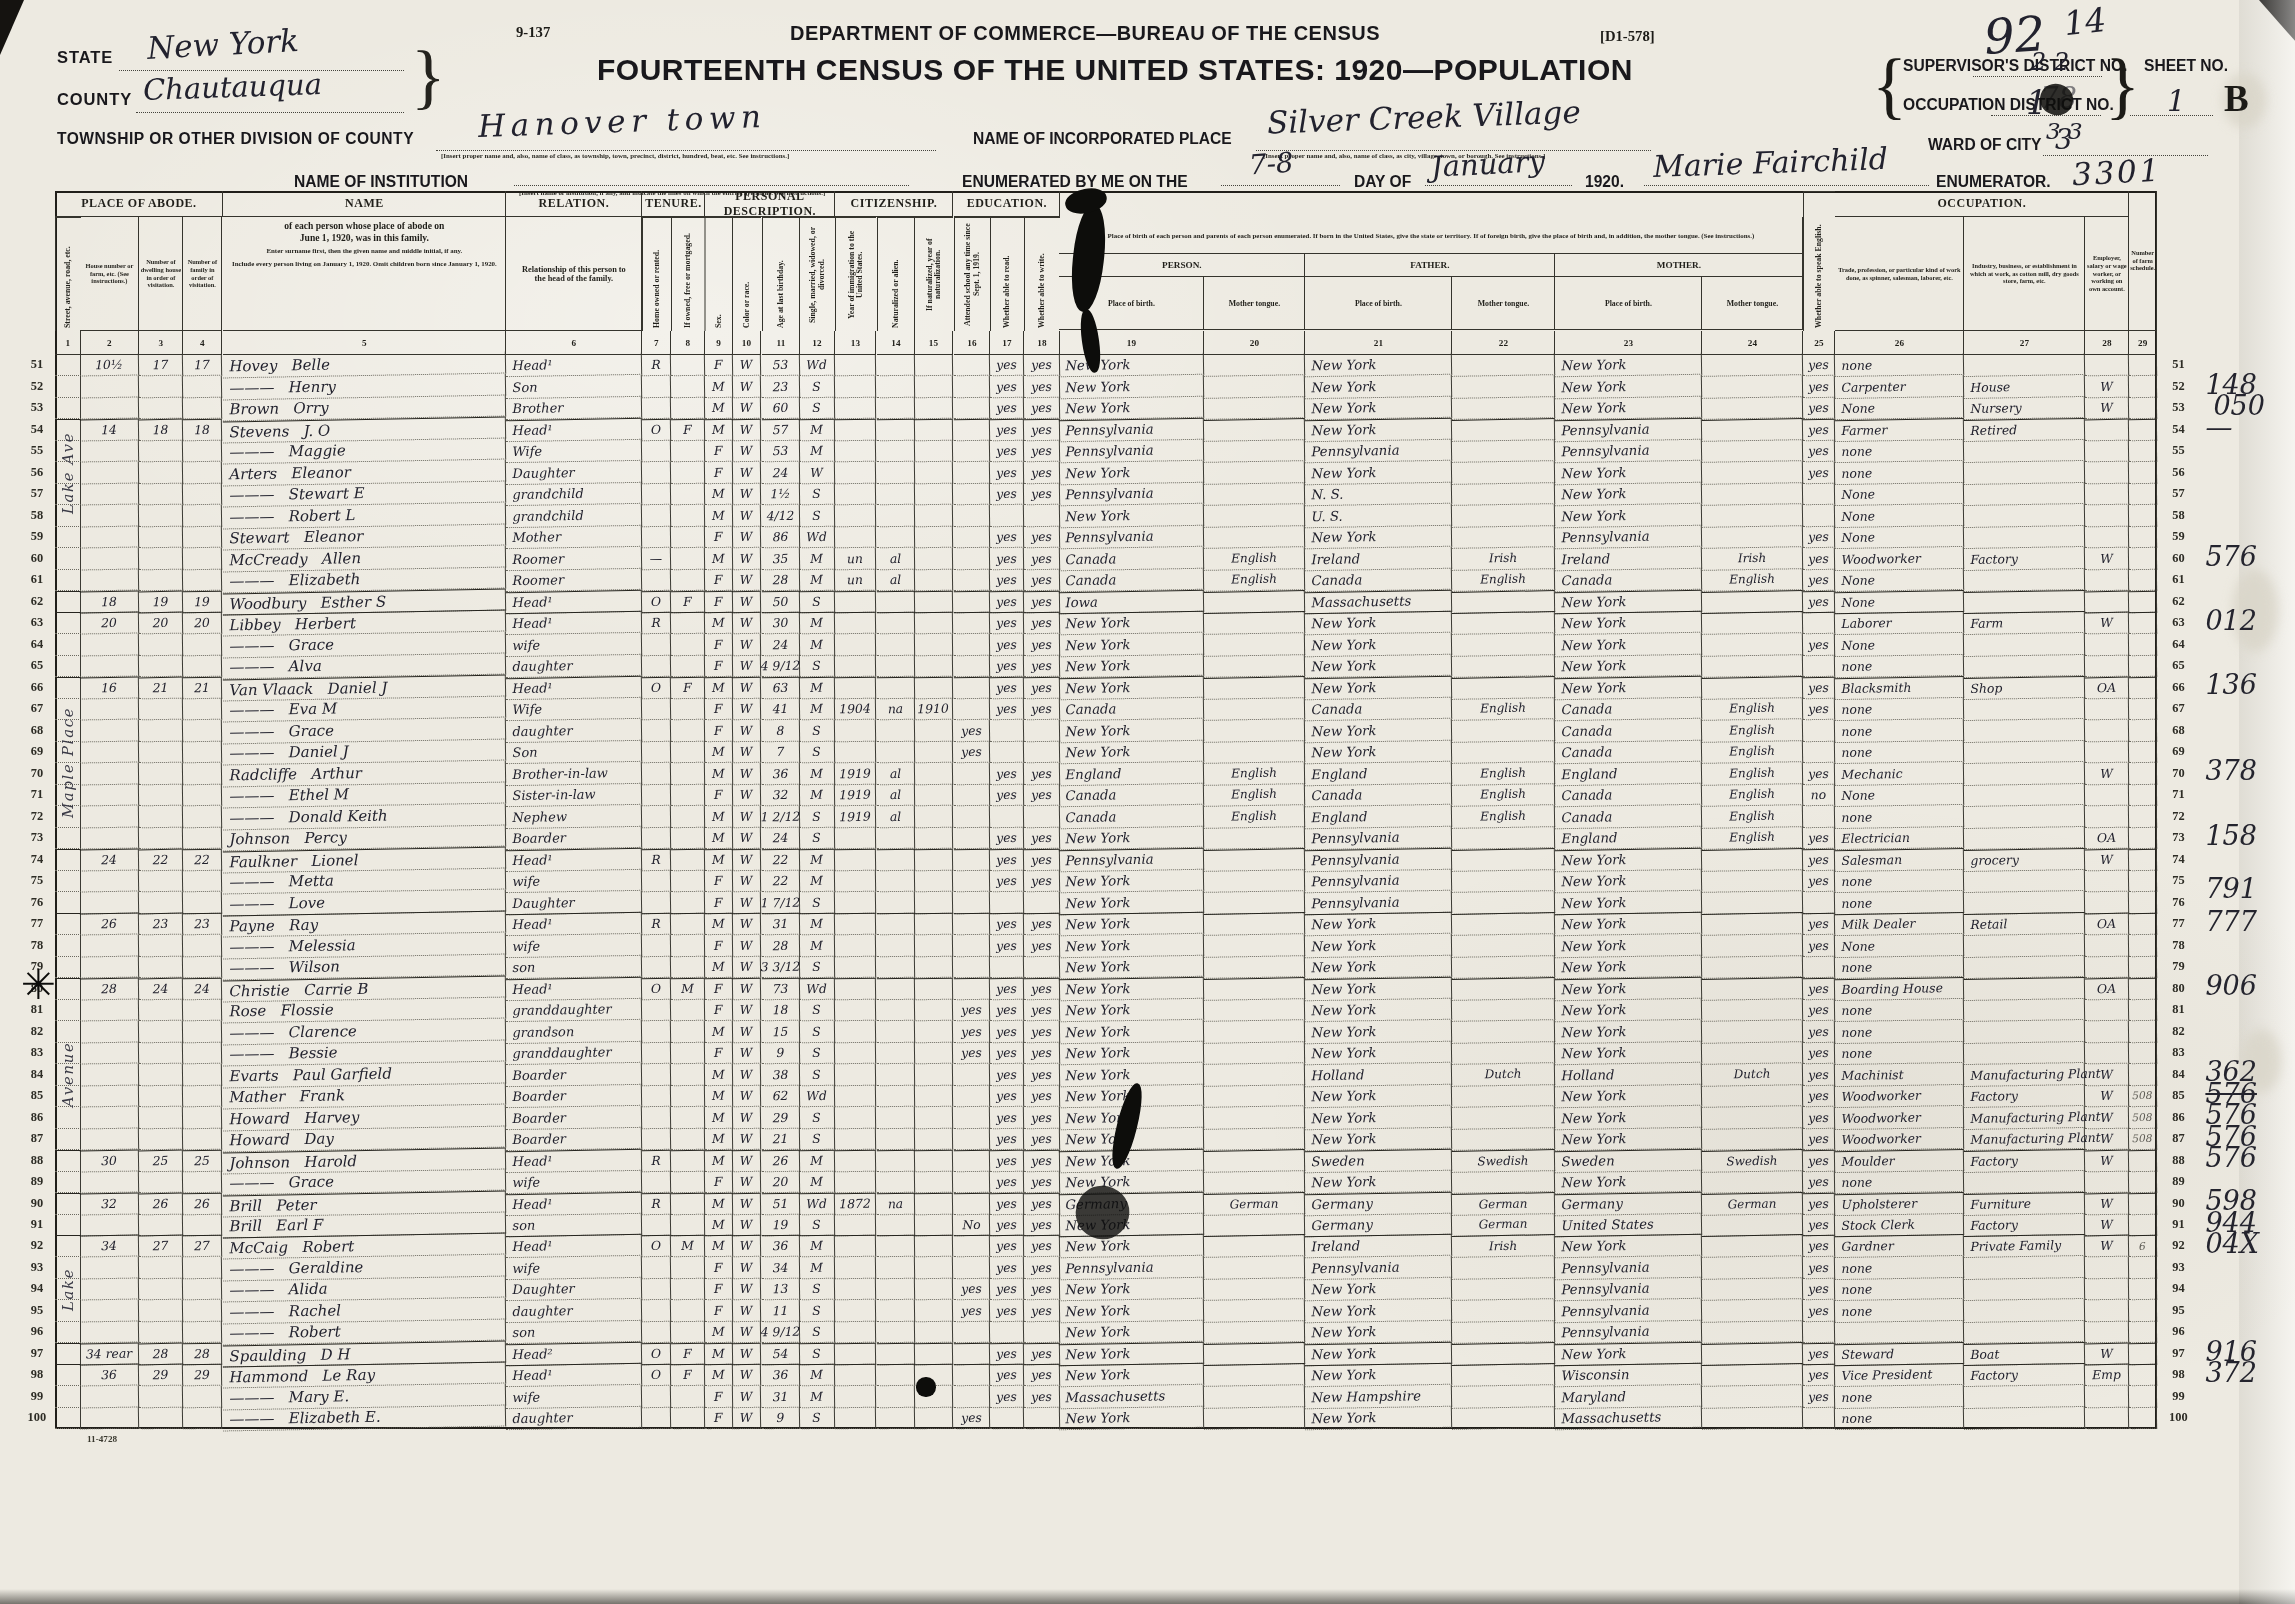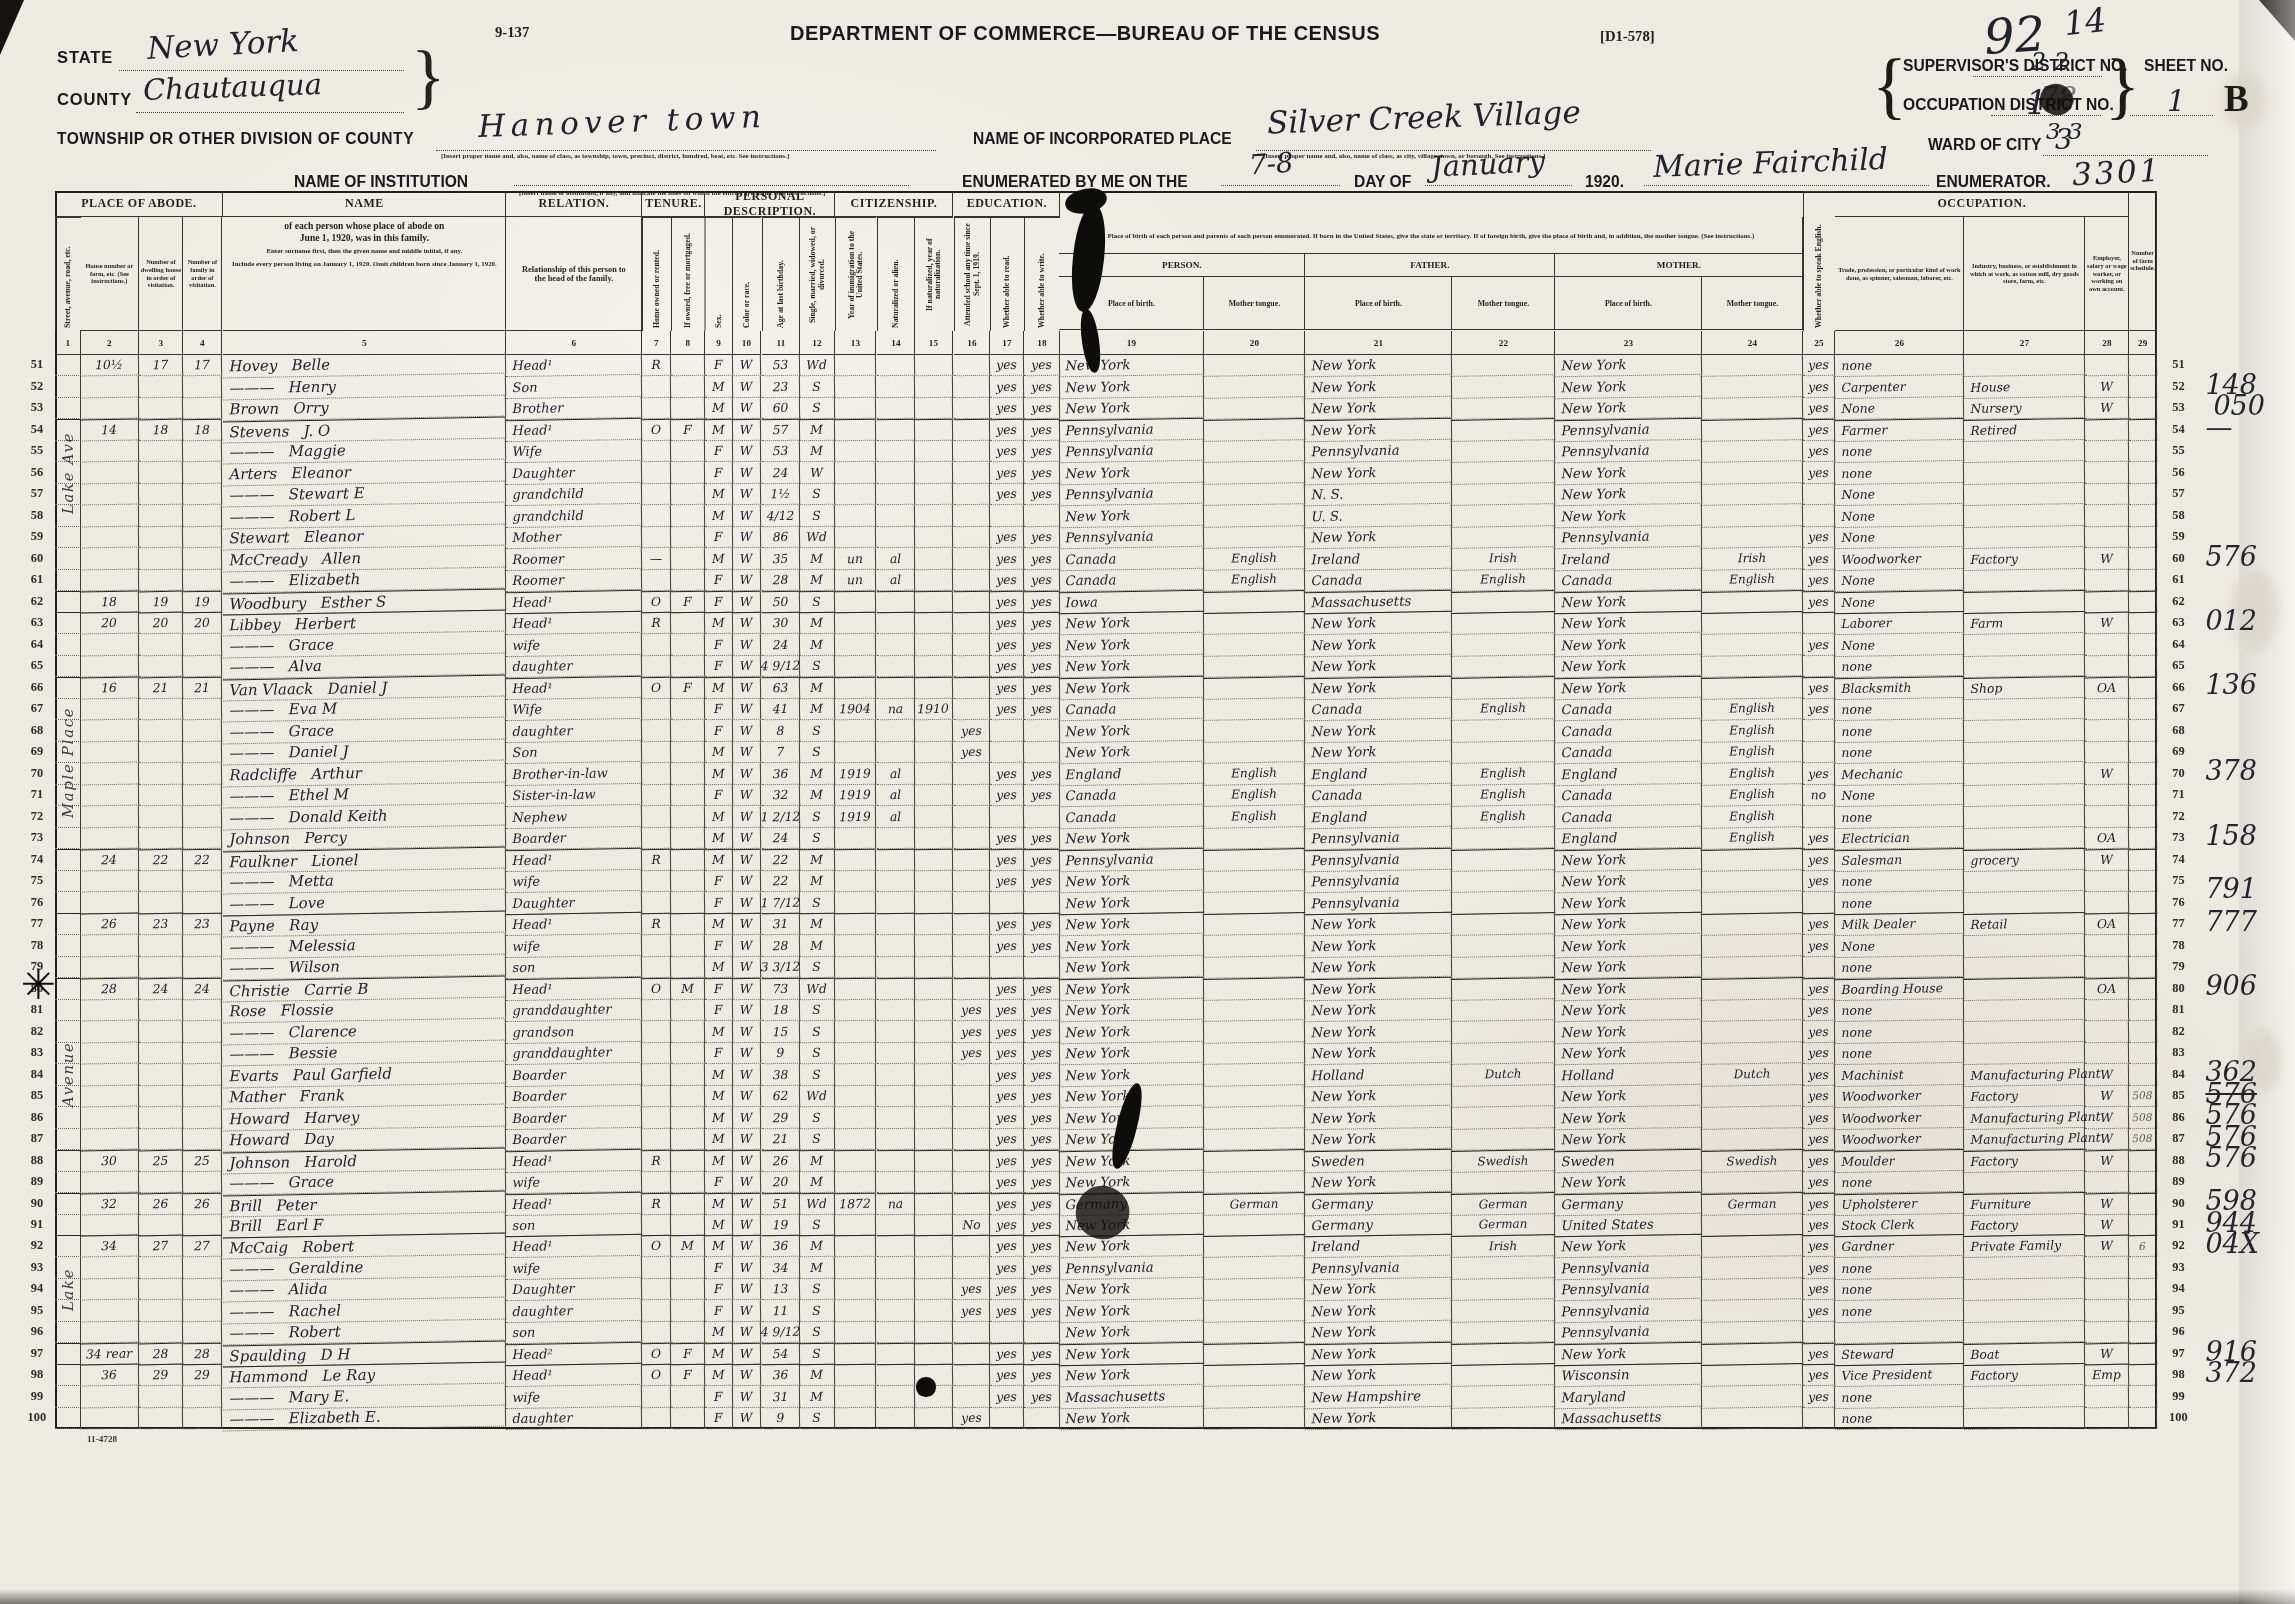--- a/index.html
+++ b/index.html
@@ -51,23 +51,24 @@
   <div class="abs printed" style="left:57px;top:48px;font-size:16.5px;letter-spacing:0.9px;">STATE</div>
   <div class="abs dotline" style="left:119px;top:37px;width:285px;height:33px;"></div>
   <div class="abs hw" style="left:147px;top:26px;font-size:31px;transform:rotate(-3deg);">New York</div>
 
   <div class="abs printed" style="left:57px;top:90px;font-size:16.5px;letter-spacing:0.9px;">COUNTY</div>
   <div class="abs dotline" style="left:136px;top:79px;width:268px;height:33px;"></div>
   <div class="abs hw" style="left:143px;top:70px;font-size:29px;transform:rotate(-2deg);">Chautauqua</div>
 
   <div class="abs serif" style="left:411px;top:35px;font-size:72px;font-weight:400;color:#24231e;">}</div>
 
-  <div class="abs serif" style="left:495px;top:24px;font-size:14.7px;font-weight:700;">9-137</div>
+  <div class="abs serif" style="left:516px;top:24px;font-size:14.7px;font-weight:700;">9-137</div>
 
   <div class="abs printed" style="left:790px;top:22px;font-size:20px;letter-spacing:0.5px;">DEPARTMENT OF COMMERCE—BUREAU OF THE CENSUS</div>
+  <div class="abs printed" style="left:597px;top:53px;font-size:30px;letter-spacing:0.5px;">FOURTEENTH CENSUS OF THE UNITED STATES: 1920—POPULATION</div>
 
   <div class="abs printed" style="left:57px;top:130px;font-size:15.6px;letter-spacing:0.5px;">TOWNSHIP OR OTHER DIVISION OF COUNTY</div>
   <div class="abs dotline" style="left:436px;top:119px;width:500px;height:31px;"></div>
   <div class="abs hw" style="left:478px;top:103px;font-size:31px;letter-spacing:5.5px;transform:rotate(-2deg);">Hanover town</div>
   <div class="abs tiny" style="left:441px;top:152px;width:514px;">[Insert proper name and, also, name of class, as township, town, precinct, district, hundred, beat, etc.  See instructions.]</div>
 
   <div class="abs printed" style="left:973px;top:130px;font-size:15.6px;">NAME OF INCORPORATED PLACE</div>
   <div class="abs dotline" style="left:1256px;top:119px;width:395px;height:31px;"></div>
   <div class="abs hw" style="left:1267px;top:99px;font-size:31px;transform:rotate(-2deg);white-space:nowrap;">Silver Creek Village</div>
   <div class="abs tiny" style="left:1263px;top:152px;width:422px;">[Insert proper name and, also, name of class, as city, village, town, or borough.  See instructions.]</div>

